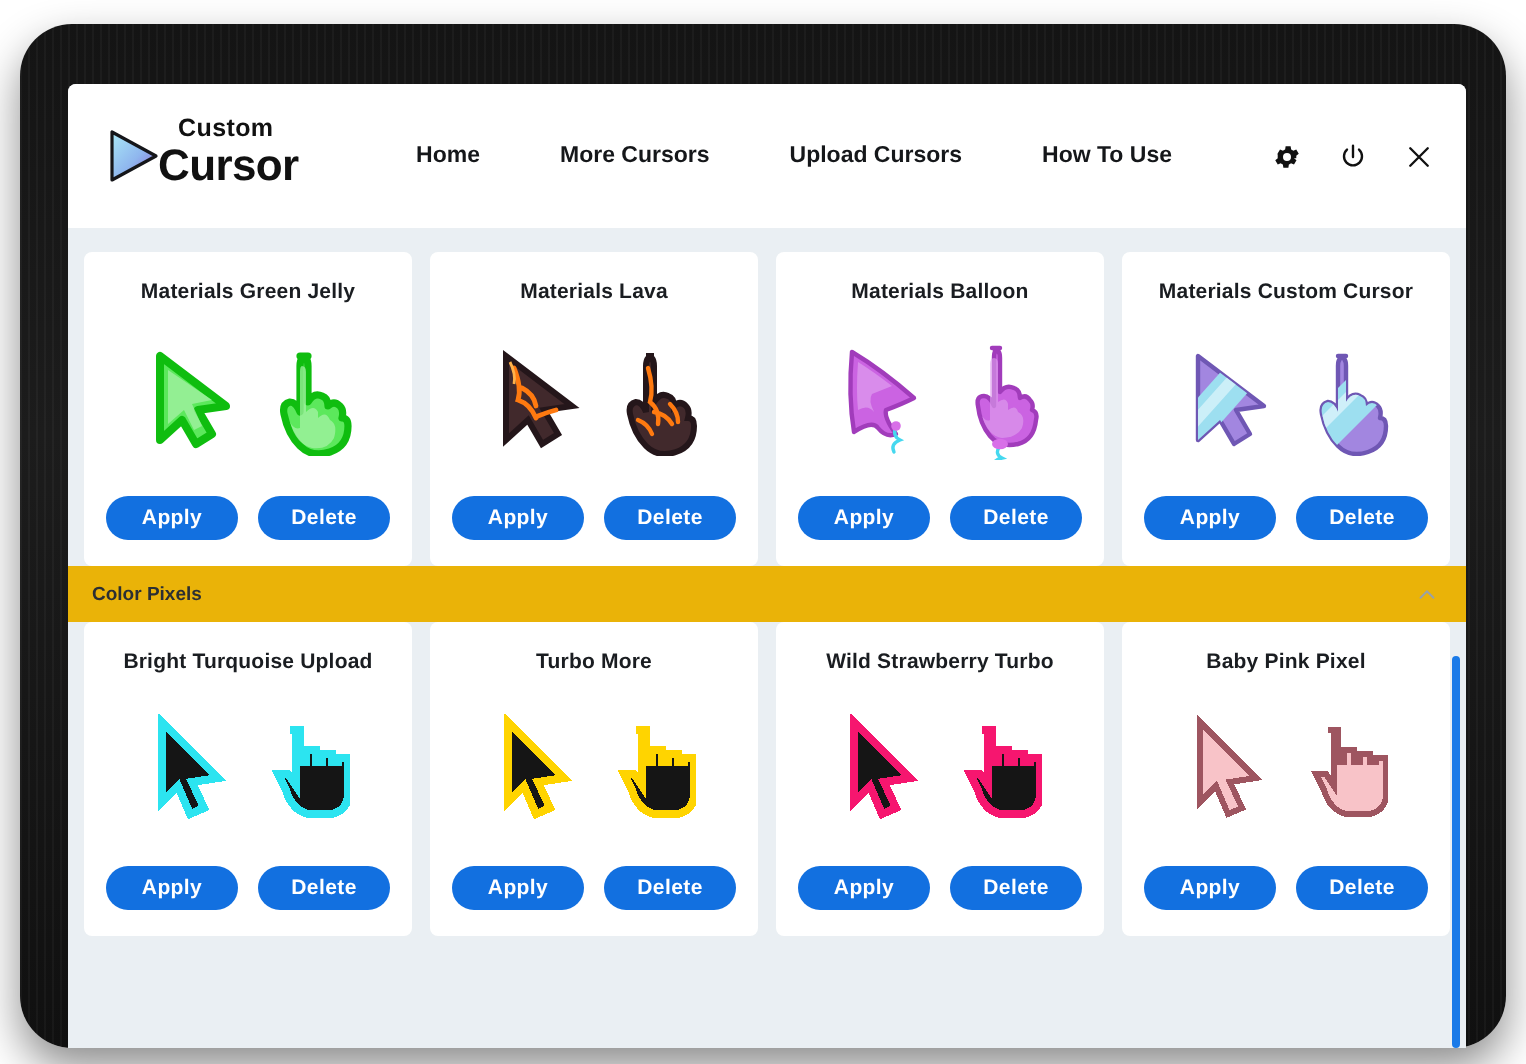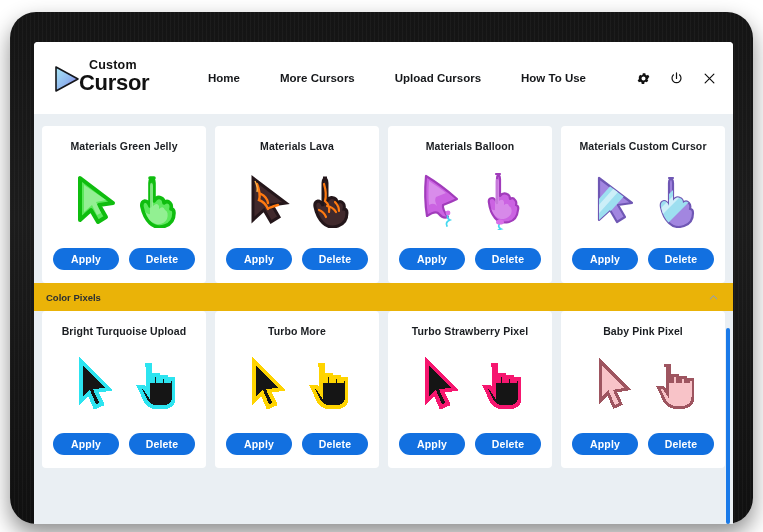--- a/index.html
+++ b/index.html
@@ -402,21 +402,21 @@
               <path d="M16 8 h5 v16 h3 v-6 h5 v6 h3 v-4 h5 v4 h3 v-2 h5 v18 q0 8-8 10 h-12 q-8-2-11-12 l-4-8 h5 l4 6 V8Z" fill="#151515" stroke="#ffd400" stroke-width="4" stroke-linejoin="miter"></path>
             </svg>
           </div>
           <div class="card-buttons">
             <button class="pill-btn">Apply</button>
             <button class="pill-btn">Delete</button>
           </div>
         </div>
 
         <div class="cursor-card">
-          <div class="card-title">Turbo Strawberry Pixel</div>
+          <div class="card-title">Wild Strawberry Turbo</div>
           <div class="cursor-pair">
             <svg width="46" height="56" viewBox="0 0 46 56" shape-rendering="crispEdges">
               <path d="M8 4 L8 44 L16 36 L22 50 L29 47 L23 34 L36 32 Z" fill="#151515" stroke="#f6166f" stroke-width="4" stroke-linejoin="miter"></path>
             </svg>
             <svg width="46" height="56" viewBox="0 0 46 56" shape-rendering="crispEdges">
               <path d="M16 8 h5 v16 h3 v-6 h5 v6 h3 v-4 h5 v4 h3 v-2 h5 v18 q0 8-8 10 h-12 q-8-2-11-12 l-4-8 h5 l4 6 V8Z" fill="#151515" stroke="#f6166f" stroke-width="4" stroke-linejoin="miter"></path>
             </svg>
           </div>
           <div class="card-buttons">
             <button class="pill-btn">Apply</button>

